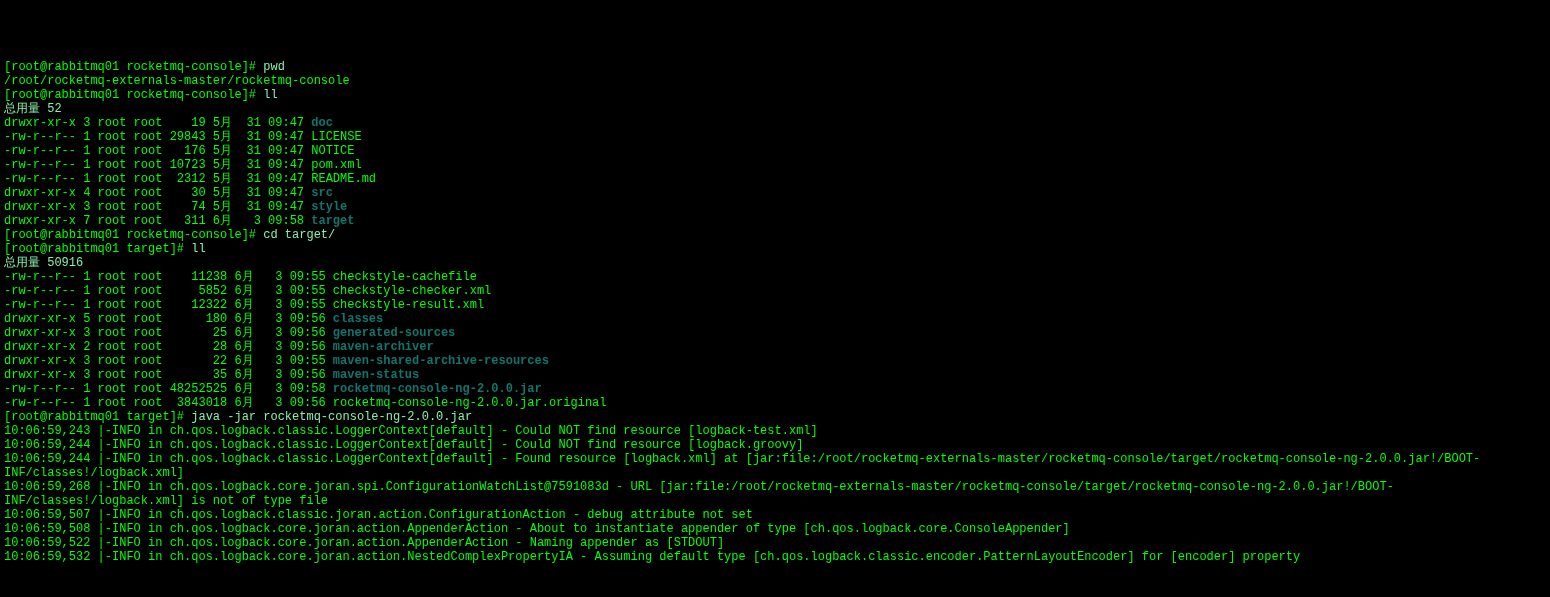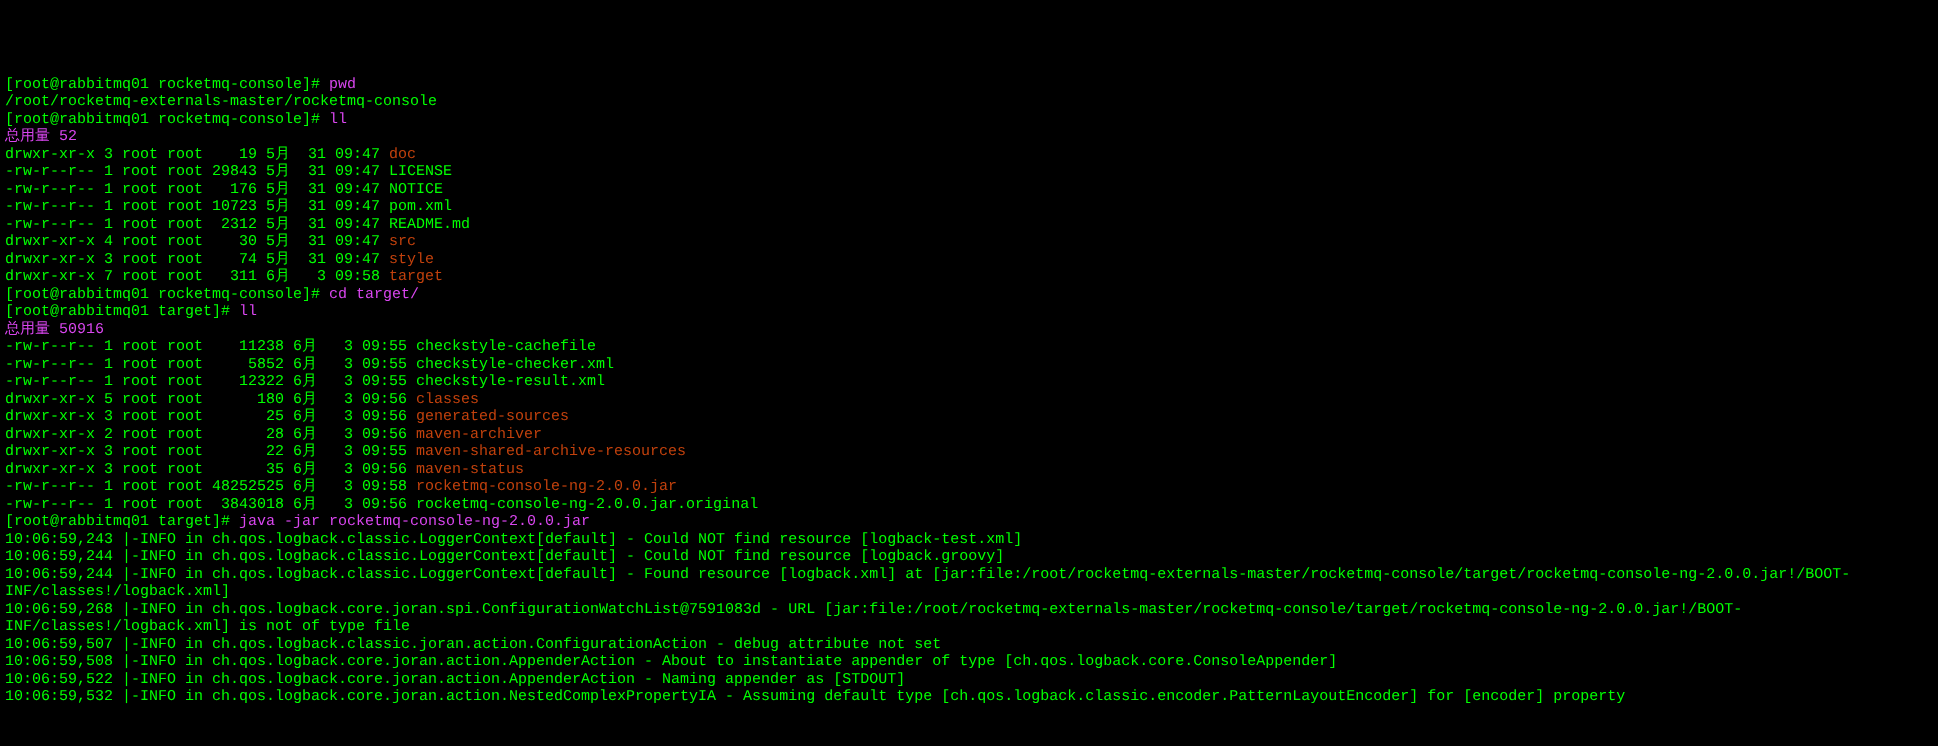--- a/index.html
+++ b/index.html
@@ -9,22 +9,22 @@
     font-family: "Consolas", "Courier New", monospace;
     font-size: 12px;
     line-height: 14px;
     color: #00ff00;
     white-space: pre;
     width: 1550px;
     box-sizing: border-box;
     overflow: hidden;
   }
   .green { color: #00ff00; }
-  .boldgreen { color: #c2410c; font-weight: normal; }
-  .white { color: #d946ef; margin-top: 16px; }
+  .boldgreen { color: #0f766e; font-weight: bold; }
+  .white { color: #86efac; margin-top: 16px; }
   .line { white-space: pre; }
 </style>
 </head>
 <body>
 
 
 
 <div id="term"><div class="line"><span class="green">[</span><span class="green">root@rabbitmq01 </span><span class="green">rocketmq-console</span><span class="green">]# </span><span class="white">pwd</span></div><div class="line"><span class="green">/root/rocketmq-externals-master/rocketmq-console</span></div><div class="line"><span class="green">[</span><span class="green">root@rabbitmq01 </span><span class="green">rocketmq-console</span><span class="green">]# </span><span class="white">ll</span></div><div class="line"><span class="white">总用量 52</span></div><div class="line"><span class="green">drwxr-xr-x 3 root root    19 5月  31 09:47 </span><span class="boldgreen">doc</span></div><div class="line"><span class="green">-rw-r--r-- 1 root root 29843 5月  31 09:47 </span><span class="green">LICENSE</span></div><div class="line"><span class="green">-rw-r--r-- 1 root root   176 5月  31 09:47 </span><span class="green">NOTICE</span></div><div class="line"><span class="green">-rw-r--r-- 1 root root 10723 5月  31 09:47 </span><span class="green">pom.xml</span></div><div class="line"><span class="green">-rw-r--r-- 1 root root  2312 5月  31 09:47 </span><span class="green">README.md</span></div><div class="line"><span class="green">drwxr-xr-x 4 root root    30 5月  31 09:47 </span><span class="boldgreen">src</span></div><div class="line"><span class="green">drwxr-xr-x 3 root root    74 5月  31 09:47 </span><span class="boldgreen">style</span></div><div class="line"><span class="green">drwxr-xr-x 7 root root   311 6月   3 09:58 </span><span class="boldgreen">target</span></div><div class="line"><span class="green">[</span><span class="green">root@rabbitmq01 </span><span class="green">rocketmq-console</span><span class="green">]# </span><span class="white">cd target/</span></div><div class="line"><span class="green">[</span><span class="green">root@rabbitmq01 </span><span class="green">target</span><span class="green">]# </span><span class="white">ll</span></div><div class="line"><span class="white">总用量 50916</span></div><div class="line"><span class="green">-rw-r--r-- 1 root root    11238 6月   3 09:55 </span><span class="green">checkstyle-cachefile</span></div><div class="line"><span class="green">-rw-r--r-- 1 root root     5852 6月   3 09:55 </span><span class="green">checkstyle-checker.xml</span></div><div class="line"><span class="green">-rw-r--r-- 1 root root    12322 6月   3 09:55 </span><span class="green">checkstyle-result.xml</span></div><div class="line"><span class="green">drwxr-xr-x 5 root root      180 6月   3 09:56 </span><span class="boldgreen">classes</span></div><div class="line"><span class="green">drwxr-xr-x 3 root root       25 6月   3 09:56 </span><span class="boldgreen">generated-sources</span></div><div class="line"><span class="green">drwxr-xr-x 2 root root       28 6月   3 09:56 </span><span class="boldgreen">maven-archiver</span></div><div class="line"><span class="green">drwxr-xr-x 3 root root       22 6月   3 09:55 </span><span class="boldgreen">maven-shared-archive-resources</span></div><div class="line"><span class="green">drwxr-xr-x 3 root root       35 6月   3 09:56 </span><span class="boldgreen">maven-status</span></div><div class="line"><span class="green">-rw-r--r-- 1 root root 48252525 6月   3 09:58 </span><span class="boldgreen">rocketmq-console-ng-2.0.0.jar</span></div><div class="line"><span class="green">-rw-r--r-- 1 root root  3843018 6月   3 09:56 </span><span class="green">rocketmq-console-ng-2.0.0.jar.original</span></div><div class="line"><span class="green">[</span><span class="green">root@rabbitmq01 </span><span class="green">target</span><span class="green">]# </span><span class="white">java -jar rocketmq-console-ng-2.0.0.jar</span></div><div class="line" style="white-space: pre-wrap;"><span class="green">10:06:59,243 |-INFO in ch.qos.logback.classic.LoggerContext[default] - Could NOT find resource [logback-test.xml]</span></div><div class="line" style="white-space: pre-wrap;"><span class="green">10:06:59,244 |-INFO in ch.qos.logback.classic.LoggerContext[default] - Could NOT find resource [logback.groovy]</span></div><div class="line" style="white-space: pre-wrap;"><span class="green">10:06:59,244 |-INFO in ch.qos.logback.classic.LoggerContext[default] - Found resource [logback.xml] at [jar:file:/root/rocketmq-externals-master/rocketmq-console/target/rocketmq-console-ng-2.0.0.jar!/BOOT-INF/classes!/logback.xml]</span></div><div class="line" style="white-space: pre-wrap;"><span class="green">10:06:59,268 |-INFO in ch.qos.logback.core.joran.spi.ConfigurationWatchList@7591083d - URL [jar:file:/root/rocketmq-externals-master/rocketmq-console/target/rocketmq-console-ng-2.0.0.jar!/BOOT-INF/classes!/logback.xml] is not of type file</span></div><div class="line" style="white-space: pre-wrap;"><span class="green">10:06:59,507 |-INFO in ch.qos.logback.classic.joran.action.ConfigurationAction - debug attribute not set</span></div><div class="line" style="white-space: pre-wrap;"><span class="green">10:06:59,508 |-INFO in ch.qos.logback.core.joran.action.AppenderAction - About to instantiate appender of type [ch.qos.logback.core.ConsoleAppender]</span></div><div class="line" style="white-space: pre-wrap;"><span class="green">10:06:59,522 |-INFO in ch.qos.logback.core.joran.action.AppenderAction - Naming appender as [STDOUT]</span></div><div class="line" style="white-space: pre-wrap;"><span class="green">10:06:59,532 |-INFO in ch.qos.logback.core.joran.action.NestedComplexPropertyIA - Assuming default type [ch.qos.logback.classic.encoder.PatternLayoutEncoder] for [encoder] property</span></div></div>
 
 

